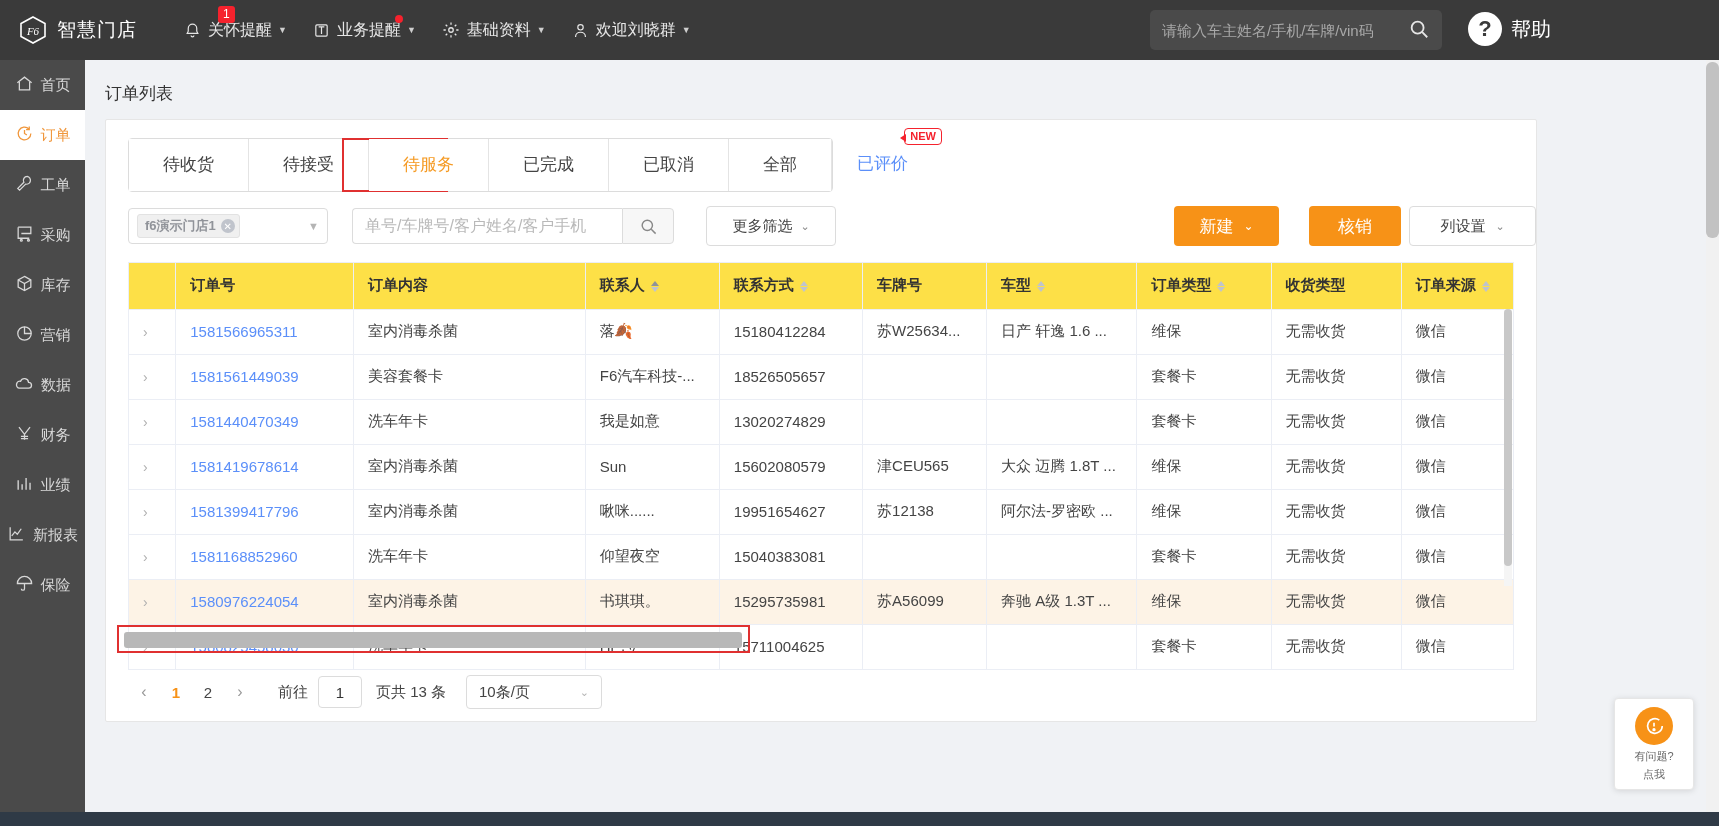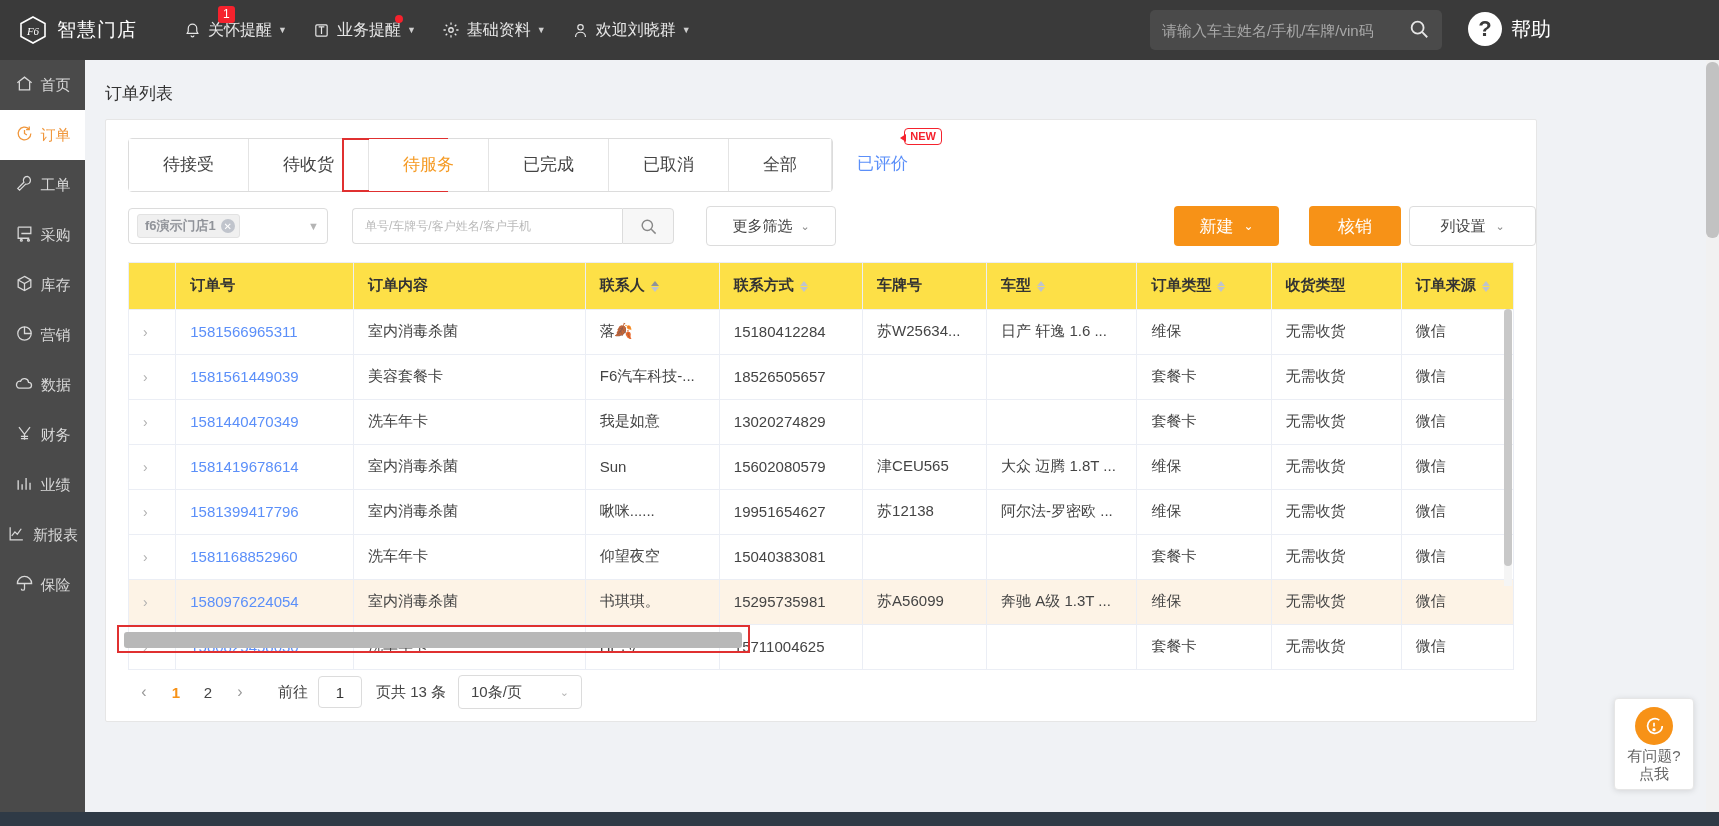--- a/index.html
+++ b/index.html
@@ -103,21 +103,21 @@
   }
   .chip-x {
     width:14px;height:14px;border-radius:50%;background:#c0c4cc;color:#fff;
     font-size:10px;display:flex;align-items:center;justify-content:center;
   }
   .sel-caret { margin-left:auto; color:#b4b4b4; font-size:11px; }
   .search-inp {
     margin-left:24px; width:270px; height:36px; border:1px solid #dcdcdc;
     border-radius:4px 0 0 4px; border-right:none; display:flex; align-items:center; padding:0 12px;
   }
-  .search-inp input { border:none;outline:none;width:100%;font-size:12px;font-family:inherit;color:#333;background:transparent;}
+  .search-inp input { border:none;outline:none;width:100%;font-size:16px;font-family:inherit;color:#333;background:transparent;}
   .search-inp input::placeholder{ color:#b9b9b9;}
   .search-btn {
     width:52px; height:36px; border:1px solid #dcdcdc; border-radius:0 4px 4px 0;
     background:#f7f7f7; display:flex; align-items:center; justify-content:center; cursor:pointer;
   }
   .more-filter {
     margin-left:32px; width:130px; height:40px; border:1px solid #dcdcdc; border-radius:4px;
     display:flex; align-items:center; justify-content:center; gap:8px;
     font-size:15px; color:#444; cursor:pointer; background:#fff;
   }
@@ -171,35 +171,35 @@
   .pg-arrow { width:32px;height:32px;display:flex;align-items:center;justify-content:center;color:#999;cursor:pointer;font-size:16px;}
   .pg-num { min-width:32px;height:32px;display:flex;align-items:center;justify-content:center;cursor:pointer;color:#444;}
   .pg-num.cur { color:#f79217; font-weight:bold;}
   .pg-goto { margin-left:22px; color:#444;}
   .pg-input {
     width:44px;height:32px;border:1px solid #dcdcdc;border-radius:4px;margin-left:10px;
     text-align:center; font-size:15px; font-family:inherit; outline:none; color:#333;
   }
   .pg-total { margin-left:14px; color:#444;}
   .pg-size {
-    margin-left:12px; width:124px;height:34px;border:1px solid #dcdcdc;border-radius:4px;
+    margin-left:20px; width:136px;height:34px;border:1px solid #dcdcdc;border-radius:4px;
     display:flex;align-items:center;padding:8px 12px; font-size:15px;color:#444;cursor:pointer;
   }
   .pg-size .c { margin-left:auto; color:#b4b4b4; font-size:11px;}
   
   .pgscroll { position:absolute; right:0; top:60px; width:13px; height:766px; background:#f1f1f1;}
   .pgthumb { position:absolute; right:0px; top:62px; width:13px; height:176px; background:#c2c2c2; border-radius:6px;}
   
   .chat {
     position:absolute; right:25px; bottom:36px; width:80px; height:92px; background:#fff;
     border:1px solid #e6e6e6; border-radius:4px; box-shadow:0 1px 6px rgba(0,0,0,.12);
     display:flex; flex-direction:column; align-items:center; justify-content:center;
   }
   .chat-ic { width:38px;height:38px;border-radius:50%;background:#f79217;display:flex;align-items:center;justify-content:center;}
-  .chat-t { font-size:15px; color:#666; margin-top:4px; text-align:center; line-height:14px;}
+  .chat-t { font-size:11px; color:#666; margin-top:4px; text-align:center; line-height:14px;}
   
   .taskbar { position:absolute; bottom:0; left:0; width:1719px; height:14px; background:#2f3a46; overflow:hidden;}
   .tb-inner { display:flex; gap:26px; font-size:10px; color:#b9c2cc; padding-left:8px; align-items:center; height:14px;}
 </style>
 </head>
 <body>
 
 <div class="topbar">
   <div class="logo-wrap">
     <span class="logo-hex">
@@ -375,22 +375,22 @@
   </div>
 </div>
 
 <div class="content">
   <div class="page-title">订单列表</div>
 
   <div class="panel">
 
     <div class="tabs">
       <div class="tabrow">
+        <div class="tab">待收货</div>
         <div class="tab">待接受</div>
-        <div class="tab">待收货</div>
         <div class="tab sel">待服务</div>
         <div class="tab">已完成</div>
         <div class="tab">已取消</div>
         <div class="tab">全部</div>
         <div class="tab-highlight"></div>
       </div>
       <div class="tab-eval">
         <span>已评价</span>
         <span class="new-badge">NEW</span>
       </div>

